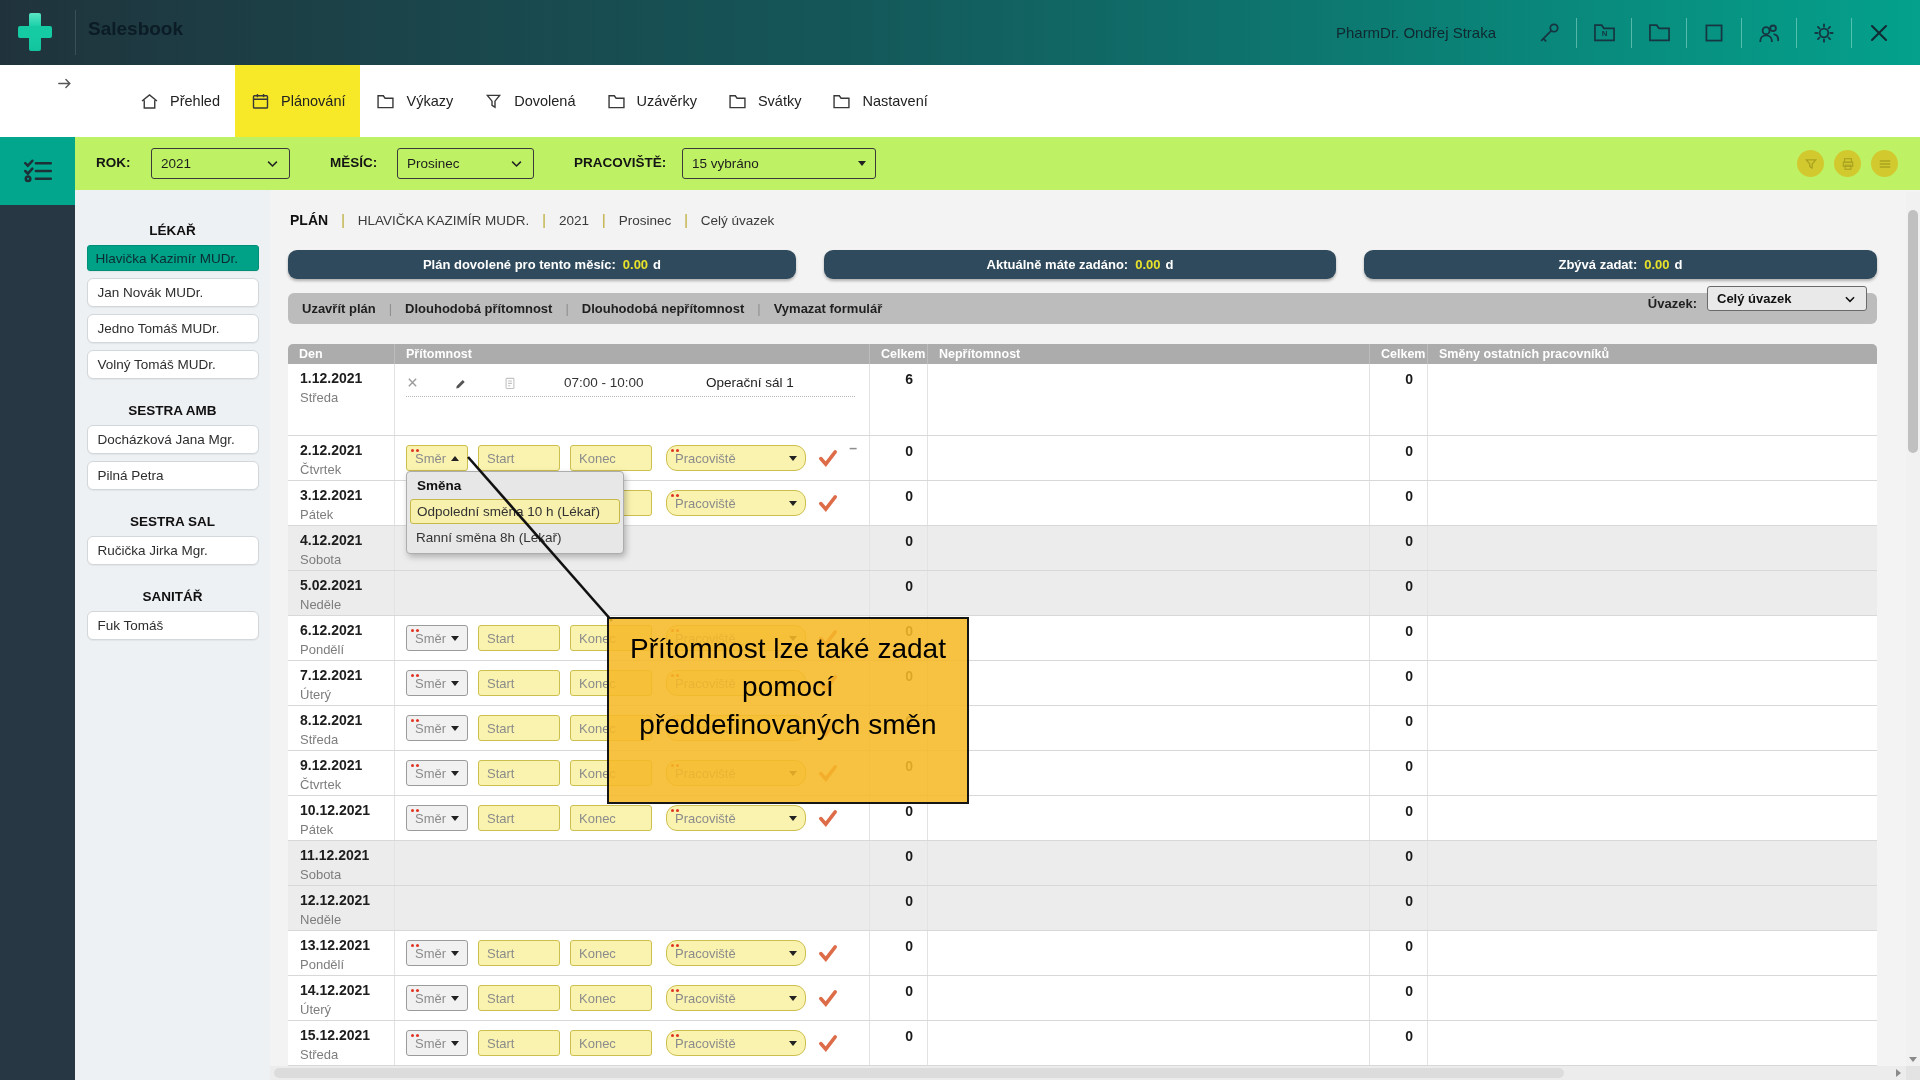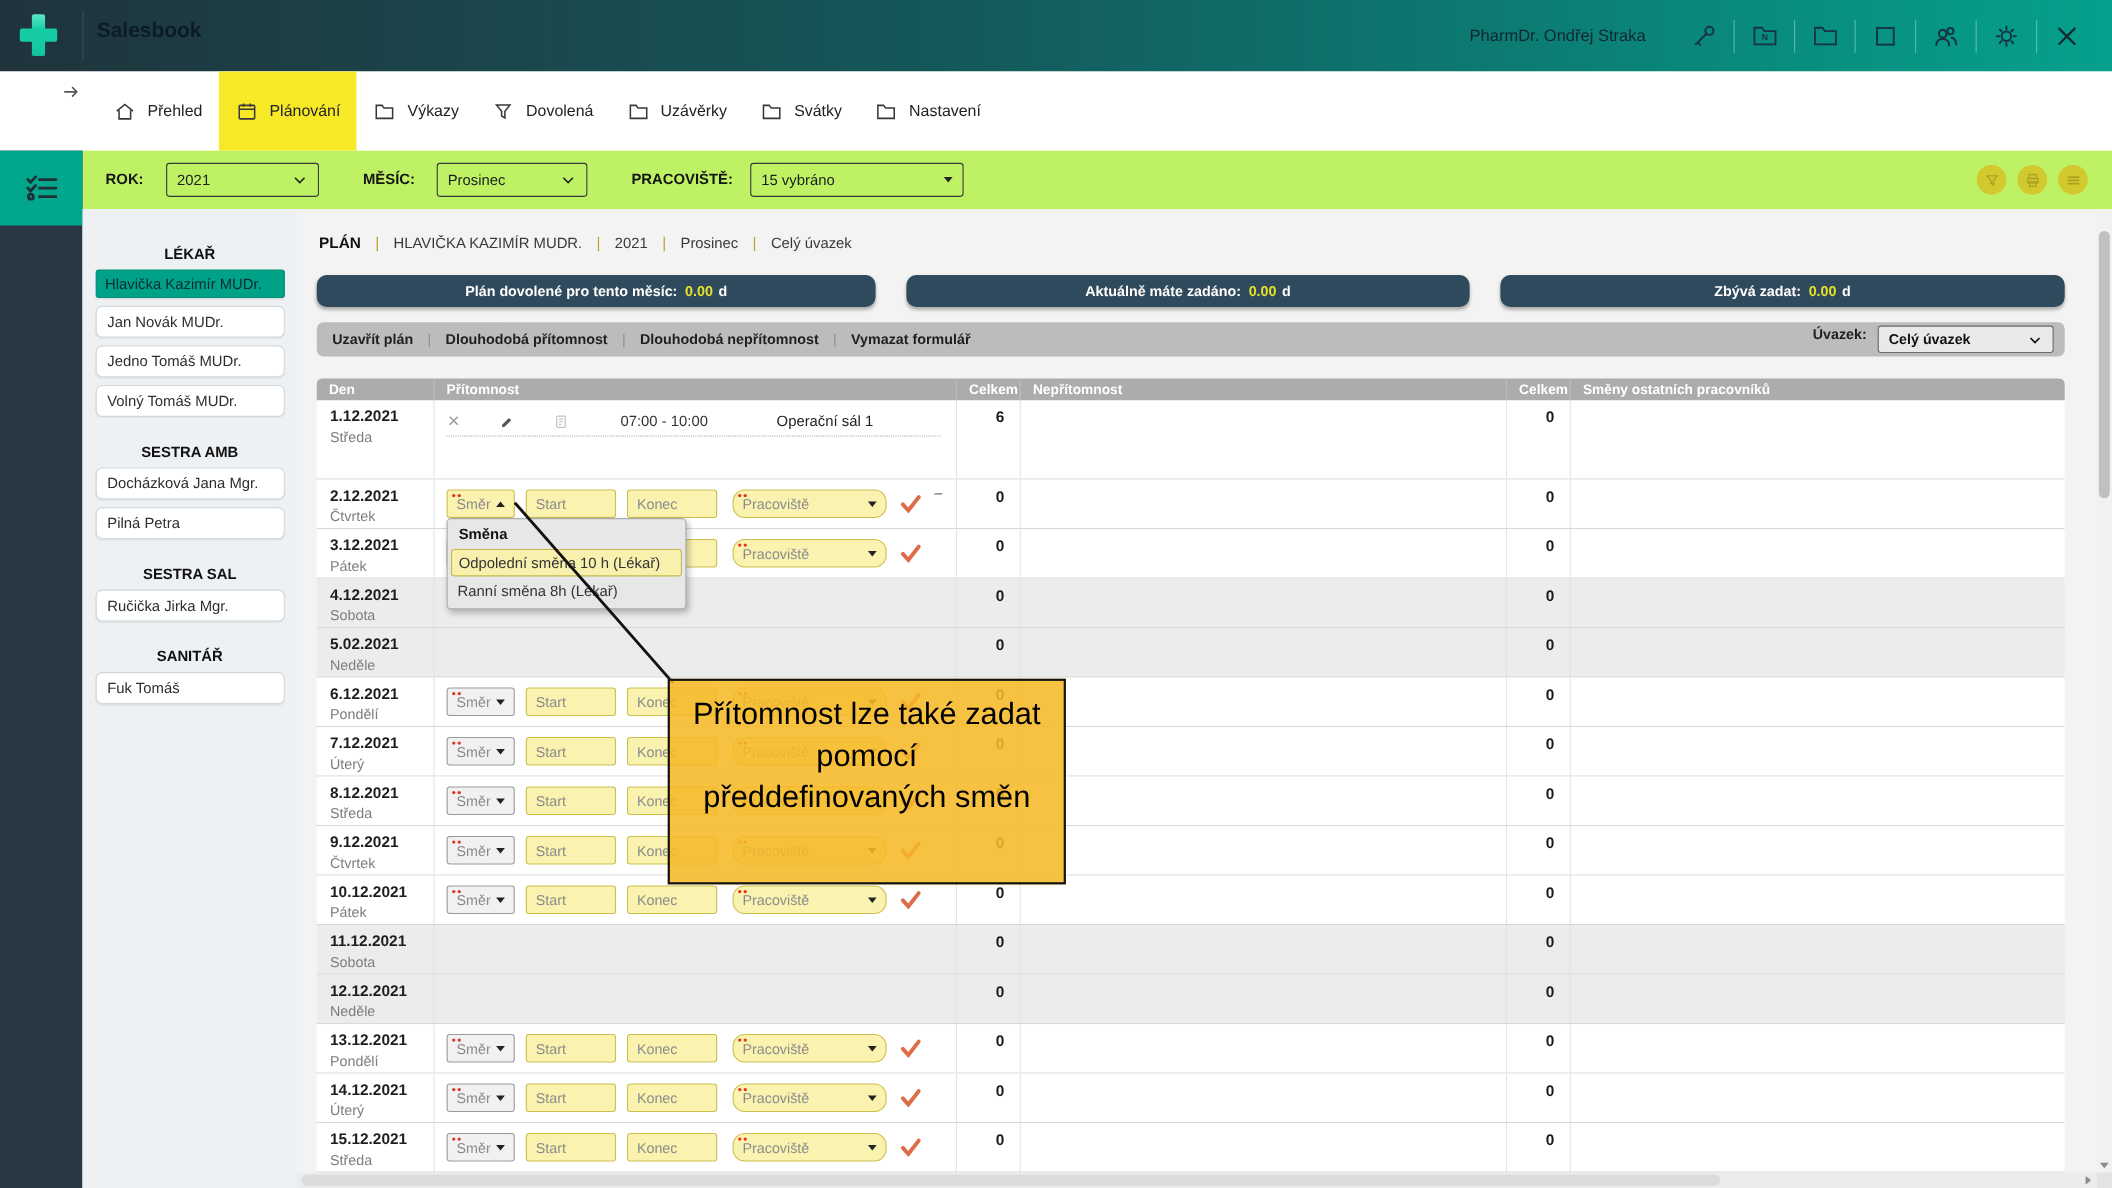--- a/index.html
+++ b/index.html
@@ -16,21 +16,21 @@
            background:linear-gradient(180deg,#5ce6c4 0%,#19d0a9 35%,#12c49e 100%);}
   .logo .h{position:absolute;left:0;top:13px;width:34px;height:12px;border-radius:2px;background:#14cba4;}
   .logo-divider{position:absolute;left:75px;top:10px;width:1px;height:45px;background:rgba(255,255,255,.12);}
   .app-title{position:absolute;left:88px;top:18px;font-size:19px;font-weight:bold;color:#0b1c26;}
   .topbar-right{position:absolute;right:14px;top:0;height:65px;display:flex;align-items:center;gap:0;}
   .user-name{font-size:15px;color:#10272f;margin-right:26px;}
   .tico{width:54px;height:65px;display:flex;align-items:center;justify-content:center;cursor:pointer;}
   .tdiv{width:1px;height:30px;background:rgba(180,240,225,.45);}
 
   
-  .navbar{position:absolute;left:0;top:65px;width:1920px;height:72px;background:#ffffff;display:flex;align-items:stretch;}
+  .navbar{position:absolute;left:0;top:65px;width:1920px;height:72px;background:#ffffff;display:flex;align-items:stretch;padding-left:36px;}
   .nav-arrow{position:absolute;left:56px;top:10px;cursor:pointer;}
   .tabs{display:flex;margin-left:88px;}
   .tab{display:flex;align-items:center;gap:10px;padding:0 15px;cursor:pointer;font-size:14.5px;color:#222;}
   .tab.active{background:#f7e928;}
   .tab .ti{display:flex;}
 
   
   .filterbar{position:absolute;left:75px;top:137px;width:1845px;height:53px;background:#bef264;}
   .flabel{position:absolute;top:18px;font-size:13.5px;font-weight:bold;color:#141414;}
   .fsel{position:absolute;top:11px;height:31px;border:1px solid #3a3a3a;border-radius:3px;
@@ -55,21 +55,21 @@
   .crumbs .first{font-weight:bold;font-size:14px;color:#101010;}
   .crumbs .sep{color:#b9a82c;font-size:14px;}
   .pill{position:absolute;top:250px;height:29px;background:#2f4a5c;border-radius:9px;color:#fff;
         font-size:13px;font-weight:bold;display:flex;align-items:center;justify-content:center;
         box-shadow:0 2px 3px rgba(0,0,0,.28);}
   .pill .val{color:#e8e22b;margin:0 5px 0 7px;}
   .toolbar{position:absolute;left:288px;top:293px;width:1589px;height:31px;background:#bcbcbc;border-radius:6px;
            display:flex;align-items:center;padding-left:14px;gap:13px;font-size:13px;font-weight:bold;color:#1f1f1f;}
   .toolbar .act{cursor:pointer;}
   .toolbar .tsep{color:#8f8f8f;font-weight:normal;}
-  .uvz{position:absolute;right:10px;top:3px;height:15px;display:flex;align-items:flex-start;gap:10px;}
+  .uvz{position:absolute;right:10px;top:3px;height:15px;display:flex;align-items:flex-end;gap:10px;}
   .uvz-sel{width:160px;height:25px;background:#e9e9e9;border:1px solid #6a6a6a;border-radius:3px;
            display:flex;align-items:center;padding:0 9px;font-size:13px;color:#111;cursor:pointer;}
   .uvz-sel .sp{flex:1;}
 
   
   .table{position:absolute;left:288px;top:344px;width:1589px;}
   .thead{display:grid;grid-template-columns:107px 475px 58px 442px 58px 1fr;height:20px;background:#acacac;
          border-radius:5px 5px 5px 0;border-radius:5px 5px 0 0;color:#fff;font-size:12.5px;font-weight:bold;}
   .thead .hc{padding:3px 0 0 11px;border-right:1px solid #bdbdbd;overflow:hidden;white-space:nowrap;}
   .thead .hc:last-child{border-right:none;}

